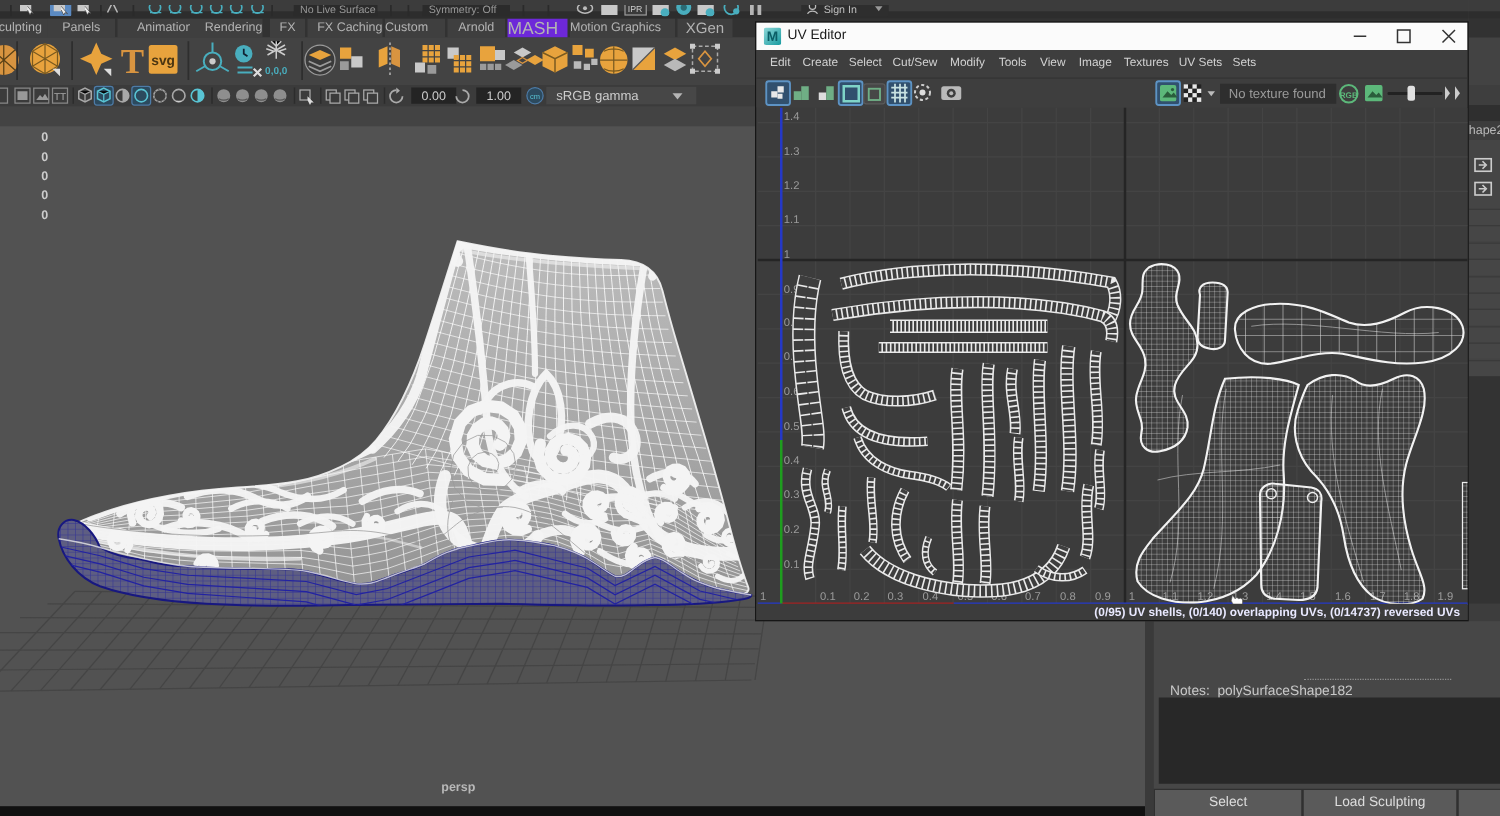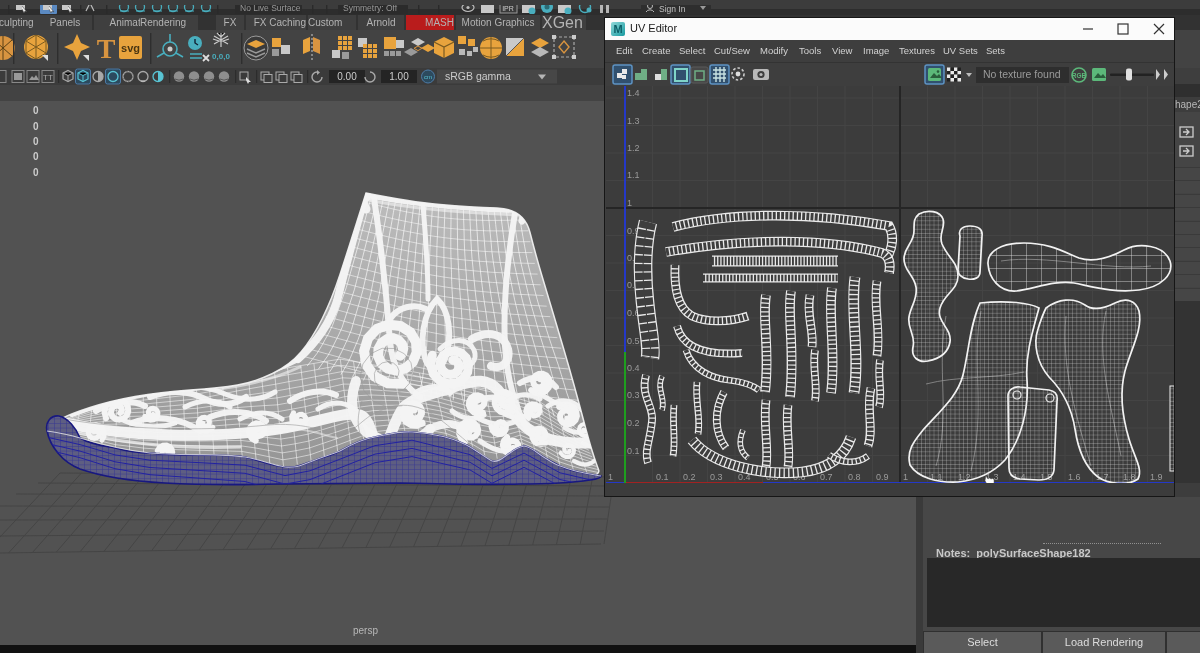--- a/index.html
+++ b/index.html
@@ -4,28 +4,28 @@
 html,body{width:1200px;height:653px;overflow:hidden;background:#3a3a3a;font-family:"Liberation Sans",sans-serif}
 .abs{position:absolute}
 </style></head><body>
 <div class="abs" style="left:0;top:0;width:1200px;height:653px;background:#434343">
 <div class="abs" style="left:0;top:0;width:1200px;height:9px;background:#3c3c3c"></div>
     <div class="abs" style="left:0;top:9px;width:1200px;height:6px;background:#2d2d2d"></div>
     <div class="abs" style="left:0;top:15px;width:1200px;height:15px;background:#323232">
       <div class="abs" style="left:-14px;top:0;width:54px;height:15px;background:#3f3f3f;color:#b3b3b3;font-size:10px;text-align:center;line-height:15px">Sculpting</div>
       <div class="abs" style="left:38px;top:0;width:54px;height:15px;background:#3f3f3f;color:#b3b3b3;font-size:10px;text-align:center;line-height:15px">Panels</div>
       <div class="abs" style="left:94px;top:0;width:60px;height:15px;background:#3f3f3f;color:#b3b3b3;font-size:10px;text-align:right;line-height:15px">Animation</div>
-      <div class="abs" style="left:140px;top:0;width:58px;height:15px;background:#3f3f3f;color:#b3b3b3;font-size:10px;text-align:left;line-height:15px">Rendering</div>
+      <div class="abs" style="left:152px;top:0;width:58px;height:15px;background:#3f3f3f;color:#b3b3b3;font-size:10px;text-align:right;line-height:15px">Rendering</div>
       <div class="abs" style="left:216px;top:0;width:28px;height:15px;background:#3f3f3f;color:#b3b3b3;font-size:10px;text-align:center;line-height:15px">FX</div>
       <div class="abs" style="left:246px;top:0;width:60px;height:15px;background:#3f3f3f;color:#b3b3b3;font-size:10px;text-align:right;line-height:15px">FX Caching</div>
       <div class="abs" style="left:308px;top:0;width:48px;height:15px;background:#3f3f3f;color:#b3b3b3;font-size:10px;text-align:left;line-height:15px">Custom</div>
       <div class="abs" style="left:358px;top:0;width:46px;height:15px;background:#3f3f3f;color:#b3b3b3;font-size:10px;text-align:center;line-height:15px">Arnold</div>
-      <div class="abs" style="left:406px;top:0;width:48px;height:15px;background:#b91c1c;color:#b3b3b3;font-size:10px;text-align:right;line-height:15px">MASH</div>
-      <div class="abs" style="left:456px;top:0;width:84px;height:15px;background:#3f3f3f;color:#b3b3b3;font-size:10px;text-align:center;line-height:15px">Motion Graphics</div>
-      <div class="abs" style="left:542px;top:0;width:44px;height:15px;background:#3f3f3f;color:#b3b3b3;font-size:16px;text-align:left;line-height:15px">XGen</div>
+      <div class="abs" style="left:406px;top:0;width:48px;height:15px;background:#6d28d9;color:#b3b3b3;font-size:14px;text-align:left;line-height:15px">MASH</div>
+      <div class="abs" style="left:456px;top:0;width:84px;height:15px;background:#3f3f3f;color:#b3b3b3;font-size:10px;text-align:left;line-height:15px">Motion Graphics</div>
+      <div class="abs" style="left:542px;top:0;width:44px;height:15px;background:#3f3f3f;color:#b3b3b3;font-size:12px;text-align:center;line-height:15px">XGen</div>
     </div>
     <div class="abs" style="left:0;top:30px;width:1200px;height:38px;background:#434343"><svg width="1200" height="38">
         <circle cx="3" cy="18" r="12" fill="#d89440"></circle>
         <path d="M3,6 v24 M-6,10 l18,16 M-6,26 l18,-16" stroke="#5a4116" stroke-width="1"></path>
         <rect x="13" y="3" width="1.4" height="31" fill="#2e2e2e"></rect>
         <circle cx="36" cy="17" r="12" fill="#e8a33d"></circle>
         <path d="M36,5 L46,11 46,23 36,29 26,23 26,11 Z M26,11 L46,23 M46,11 L26,23 M36,5 V29" stroke="#7a5a20" stroke-width="1" fill="none"></path>
         <path d="M42,25 l6,6 0,-6 z" fill="#ddd"></path>
         <rect x="57" y="3" width="1.4" height="31" fill="#2e2e2e"></rect>
         <path d="M77,4 L81,13 90,17 81,21 77,30 73,21 64,17 73,13 Z" fill="#e8a33d"></path>
@@ -425,21 +425,21 @@
           <path d="M47.0,342.5 L80.0,350.1 L115.0,360.8 L150.0,366.5 L200.0,369.5 L245.0,372.3 L285.0,383.1 L310.0,378.6 L375.0,353.1 L412.0,347.4 L470.0,361.3 L492.0,374.8 L524.0,359.2 L560.0,378.5 L601.0,387.7"></path>
           <path d="M47.0,348.7 L80.0,356.7 L115.0,367.7 L150.0,373.7 L200.0,377.2 L245.0,380.5 L285.0,391.7 L310.0,387.4 L375.0,361.7 L412.0,355.6 L470.0,368.9 L492.0,382.3 L524.0,366.3 L560.0,385.3 L601.0,394.1"></path>
         </g>
         <path d="M47,330 C60,332 70,334 80,337 C100,343 130,350 150,352 C180,355 220,352 245,356 C262,359 272,364 285,366 C297,367 302,364 310,361 C325,355 330,354 340,350 C352,343 362,338 375,336 C390,333 400,330 412,331 C428,332 436,334 445,336 C456,339 463,342 470,346 C480,352 486,357 492,360 C499,362 505,355 510,352 C515,348 519,346 524,345 C531,346 536,351 542,355 C550,360 554,363 560,365 C568,368 573,370 580,371 C590,373 595,374 601,375" fill="none" stroke="#e8e8e8" stroke-width="1.1" opacity="0.8"></path>
       </svg>
       <div class="abs" style="left:33px;top:4px;color:#cccccc;font-size:10px;font-weight:bold">0</div>
       <div class="abs" style="left:33px;top:20px;color:#cccccc;font-size:10px;font-weight:bold">0</div>
       <div class="abs" style="left:33px;top:35px;color:#cccccc;font-size:10px;font-weight:bold">0</div>
       <div class="abs" style="left:33px;top:50px;color:#cccccc;font-size:10px;font-weight:bold">0</div>
       <div class="abs" style="left:33px;top:66px;color:#cccccc;font-size:10px;font-weight:bold">0</div>
-      <div class="abs" style="left:353px;top:524px;color:#b8b8b8;font-size:10px;font-weight:normal">persp</div>
+      <div class="abs" style="left:353px;top:524px;color:#b8b8b8;font-size:10px;font-weight:bold">persp</div>
     </div>
     <div class="abs" style="left:0;top:645px;width:916px;height:8px;background:#111111"></div>
     <div class="abs" style="left:1175px;top:0;width:25px;height:653px;background:#434343;overflow:hidden">
       <div class="abs" style="left:0;top:0;width:25px;height:9px;background:#3c3c3c"></div>
       <div class="abs" style="left:0;top:9px;width:25px;height:6px;background:#2d2d2d"></div>
       <div class="abs" style="left:0;top:15px;width:25px;height:15px;background:#323232"></div>
       <div class="abs" style="left:0;top:68px;width:25px;height:16px;background:#3e3e3e"></div>
       <div class="abs" style="left:0;top:84px;width:25px;height:13px;background:#2f2f2f"></div>
       <div class="abs" style="left:0;top:97px;width:25px;height:15px;background:#3d3d3d;color:#b8b8b8;font-size:10px;line-height:15px">hape23</div>
       <div class="abs" style="left:0;top:112px;width:25px;height:55px;background:#454545"></div>
@@ -460,25 +460,25 @@
       <div class="abs" style="left:0;top:247px;width:25px;height:13px;background:#464646;border-top:1px solid #3a3a3a"></div>
       <div class="abs" style="left:0;top:261px;width:25px;height:13px;background:#464646;border-top:1px solid #3a3a3a"></div>
       <div class="abs" style="left:0;top:274px;width:25px;height:13px;background:#464646;border-top:1px solid #3a3a3a"></div>
       <div class="abs" style="left:0;top:288px;width:25px;height:13px;background:#464646;border-top:1px solid #3a3a3a"></div>
       <div class="abs" style="left:0;top:301px;width:25px;height:182px;background:#333333"></div>
       <div class="abs" style="left:0;top:483px;width:25px;height:14px;background:#3d3d3d"></div>
     </div>
     <div class="abs" style="left:916px;top:497px;width:284px;height:156px;background:#474747">
       <div class="abs" style="left:0;top:0;width:7px;height:156px;background:#3a3a3a"></div>
       <div class="abs" style="left:127px;top:46px;width:118px;height:0;border-top:1px dotted #909090"></div>
-      <div class="abs" style="left:20px;top:50px;color:#c8c8c8;font-size:11px;font-weight:bold;white-space:nowrap">Notes: &nbsp;polySurfaceShape182</div>
+      <div class="abs" style="left:20px;top:50px;color:#c8c8c8;font-size:11px;font-weight:normal;white-space:nowrap">Notes: &nbsp;polySurfaceShape182</div>
       <div class="abs" style="left:11px;top:61px;width:273px;height:69px;background:#282828"></div>
       <div class="abs" style="left:7px;top:134px;width:278px;height:22px;background:#303030"></div>
       <div class="abs" style="left:8px;top:135px;width:117px;height:21px;background:#5a5a5a;color:#dddddd;font-size:11px;text-align:center;line-height:21px">Select</div>
-      <div class="abs" style="left:127px;top:135px;width:122px;height:21px;background:#5a5a5a;color:#dddddd;font-size:11px;text-align:center;line-height:21px">Load Rendering</div>
+      <div class="abs" style="left:127px;top:135px;width:122px;height:21px;background:#5a5a5a;color:#dddddd;font-size:11px;text-align:center;line-height:21px">Load Sculpting</div>
       <div class="abs" style="left:251px;top:135px;width:33px;height:21px;background:#5a5a5a"></div>
     </div>
     <div class="abs" style="left:0;top:0;width:1200px;height:24px;overflow:hidden"><svg width="1200" height="9">
         <rect x="8" y="0" width="1.4" height="9" fill="#2a2a2a"></rect>
         <rect x="40" y="-4" width="17" height="13" rx="1" fill="#5b8ac2"></rect>
         <rect x="16" y="-4" width="9" height="9" fill="#c8c8c8"></rect>
         <path d="M22,1 l5,6 -2,-1 -1,2 -2,-4" fill="#eee" stroke="#333" stroke-width="0.5"></path>
         <rect x="43" y="-4" width="9" height="9" fill="#c8c8c8"></rect>
         <path d="M49,1 l5,6 -2,-1 -1,2 -2,-4" fill="#eee" stroke="#333" stroke-width="0.5"></path>
         <rect x="62" y="-4" width="9" height="9" fill="#c8c8c8"></rect>
@@ -784,13 +784,14 @@
           <path d="M460,230 C455,280 470,330 485,380"></path>
           <path d="M500,225 C490,270 505,320 515,370"></path>
           <path d="M395,175 C440,168 500,185 545,180"></path>
         </g>
         <path d="M380,390 l2,3 1.5,-1 1.5,1 1.5,-0.5 1.5,1 0,4 -1,3 -5,0 -3,-6 z" fill="#ffffff" stroke="#555" stroke-width="0.5"></path>
         <circle cx="411" cy="309" r="4" fill="none" stroke="#eee" stroke-width="1.2"></circle>
         <circle cx="444" cy="312" r="4" fill="none" stroke="#eee" stroke-width="1.2"></circle>
         <rect x="564" y="300" width="5" height="85" fill="url(#fine)" stroke="#eee" stroke-width="1"></rect>
       </svg>
 <div class="abs" style="left:0;top:465px;width:569px;height:14px;background:#3c3c3c"></div>
+<div class="abs" style="right:6px;top:467px;color:#e9e9ff;font-size:9.5px;font-weight:bold;white-space:nowrap">(0/95) UV shells, (0/140) overlapping UVs, (0/14737) reversed UVs</div>
 </div>
   </div>
 </body></html>

